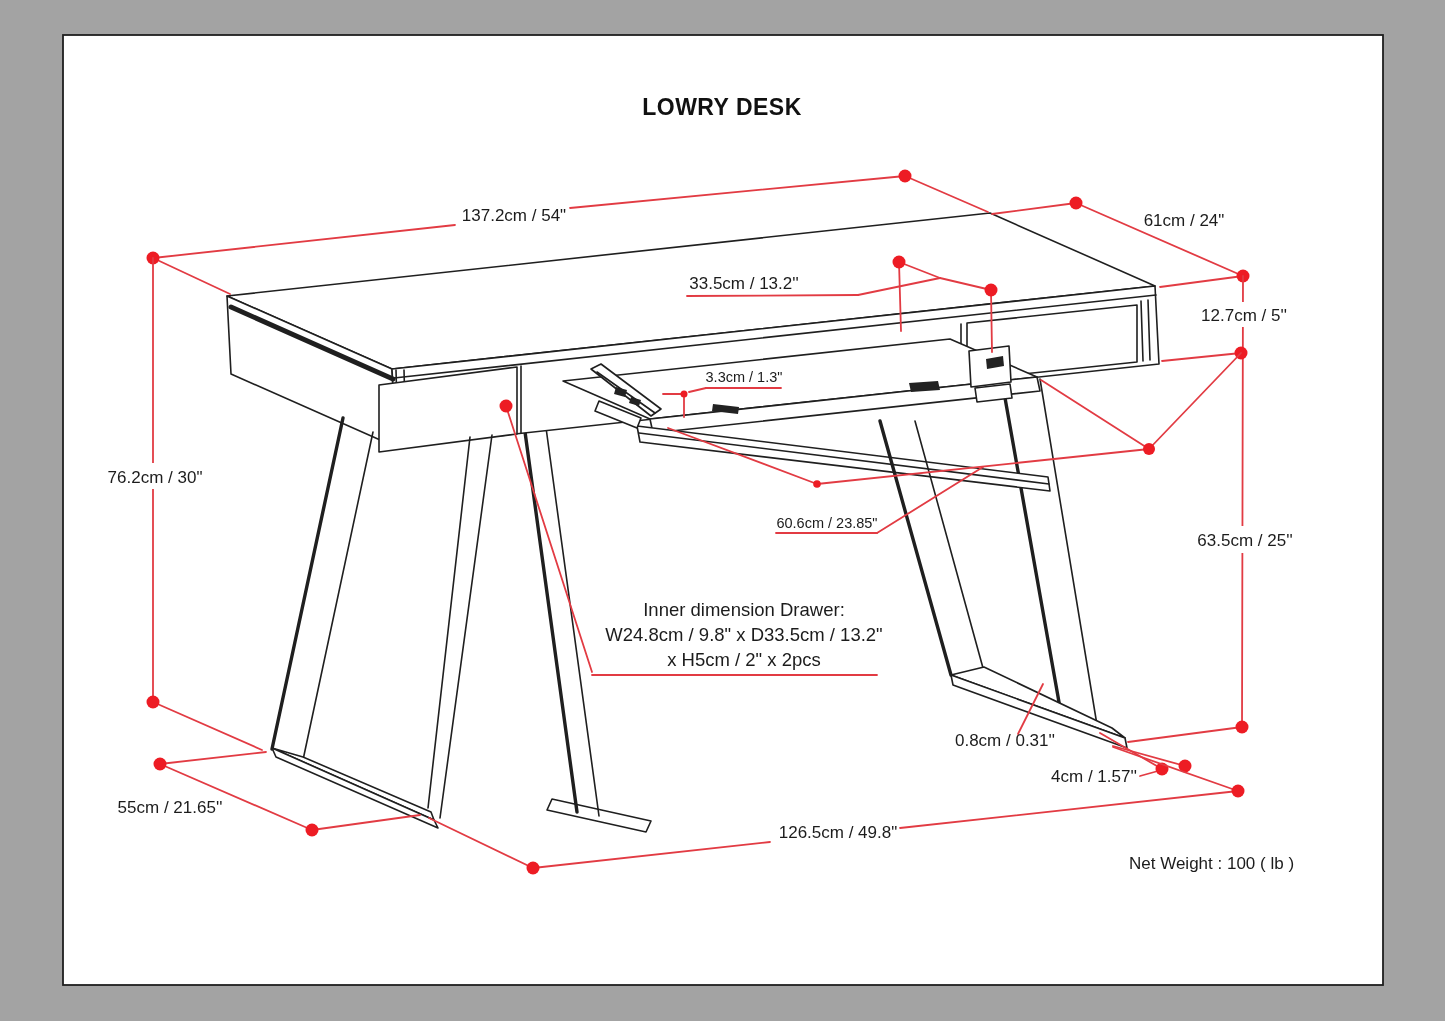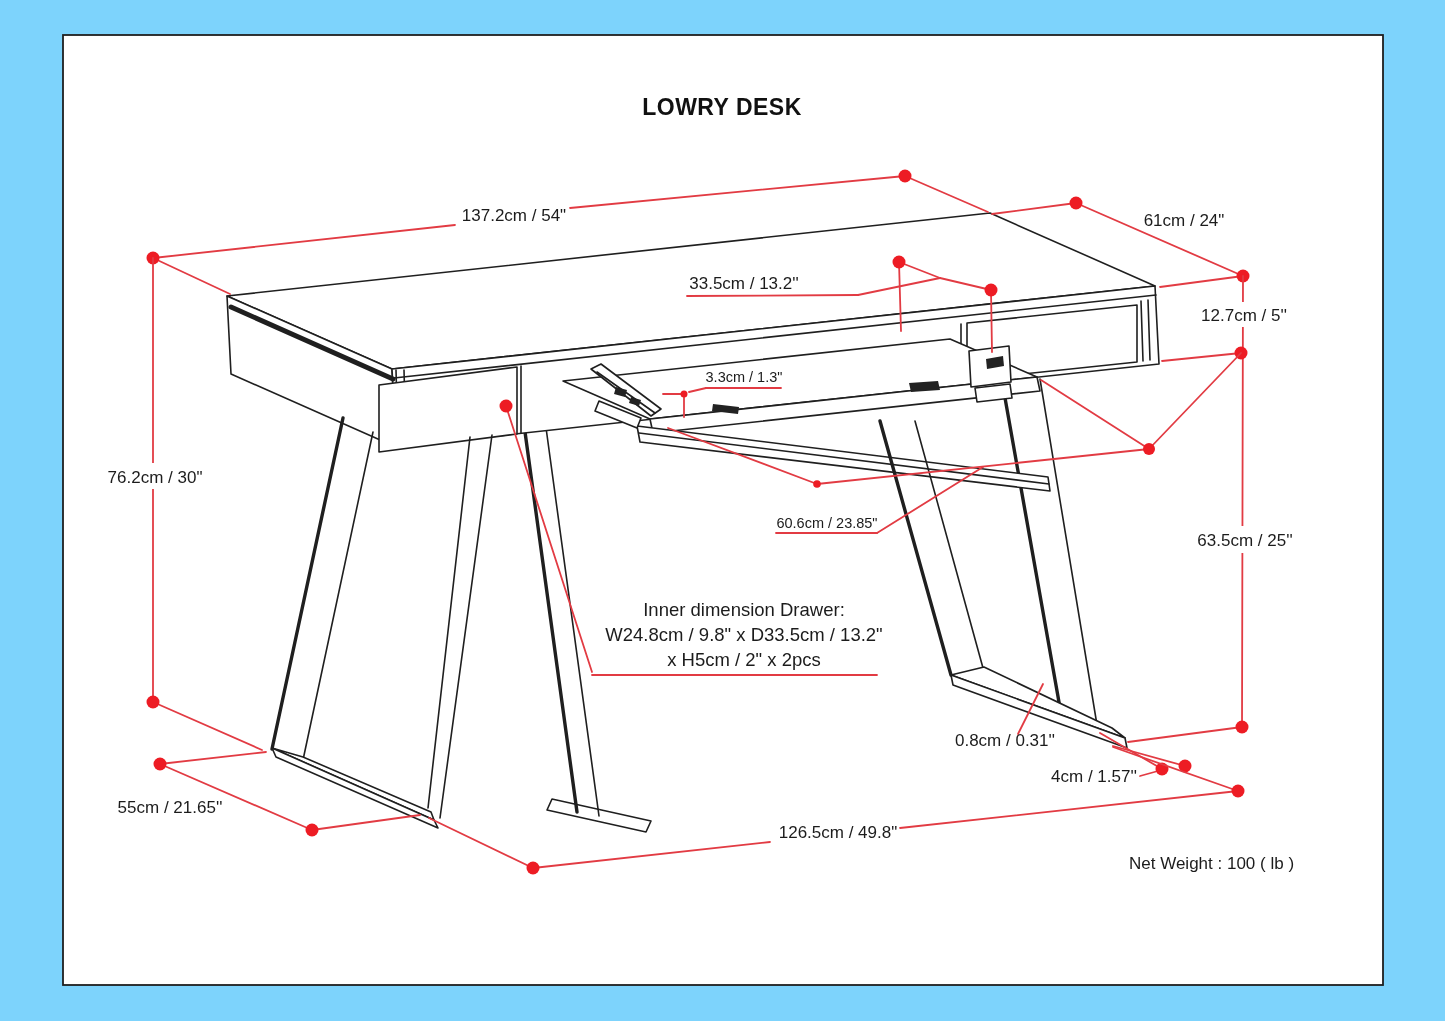--- a/index.html
+++ b/index.html
@@ -1,19 +1,19 @@
 <!DOCTYPE html>
 <html><head>
 <meta charset="utf-8">
 <style>
   html,body{margin:0;padding:0;background:#ffffff;}
   .stage{
     position:relative;
     width:1445px;height:1021px;
-    background:#7dd3fc;
+    background:#a3a3a3;
     font-family:"Liberation Sans", sans-serif;
     overflow:hidden;
   }
   svg{display:block;}
   .blk{stroke:#1f1f1f;fill:none;stroke-width:1.6;stroke-linejoin:round;stroke-linecap:round;}
   .blkf{stroke:#1f1f1f;fill:#ffffff;stroke-width:1.6;stroke-linejoin:round;}
   .blk-thick{stroke:#1f1f1f;fill:none;stroke-width:3.4;stroke-linecap:round;}
   .blk-accent{stroke:#1f1f1f;fill:none;stroke-width:5;stroke-linecap:round;}
   .dark{fill:#222222;stroke:none;}
   .red{stroke:#e23b43;fill:none;stroke-width:1.8;stroke-linecap:round;}

